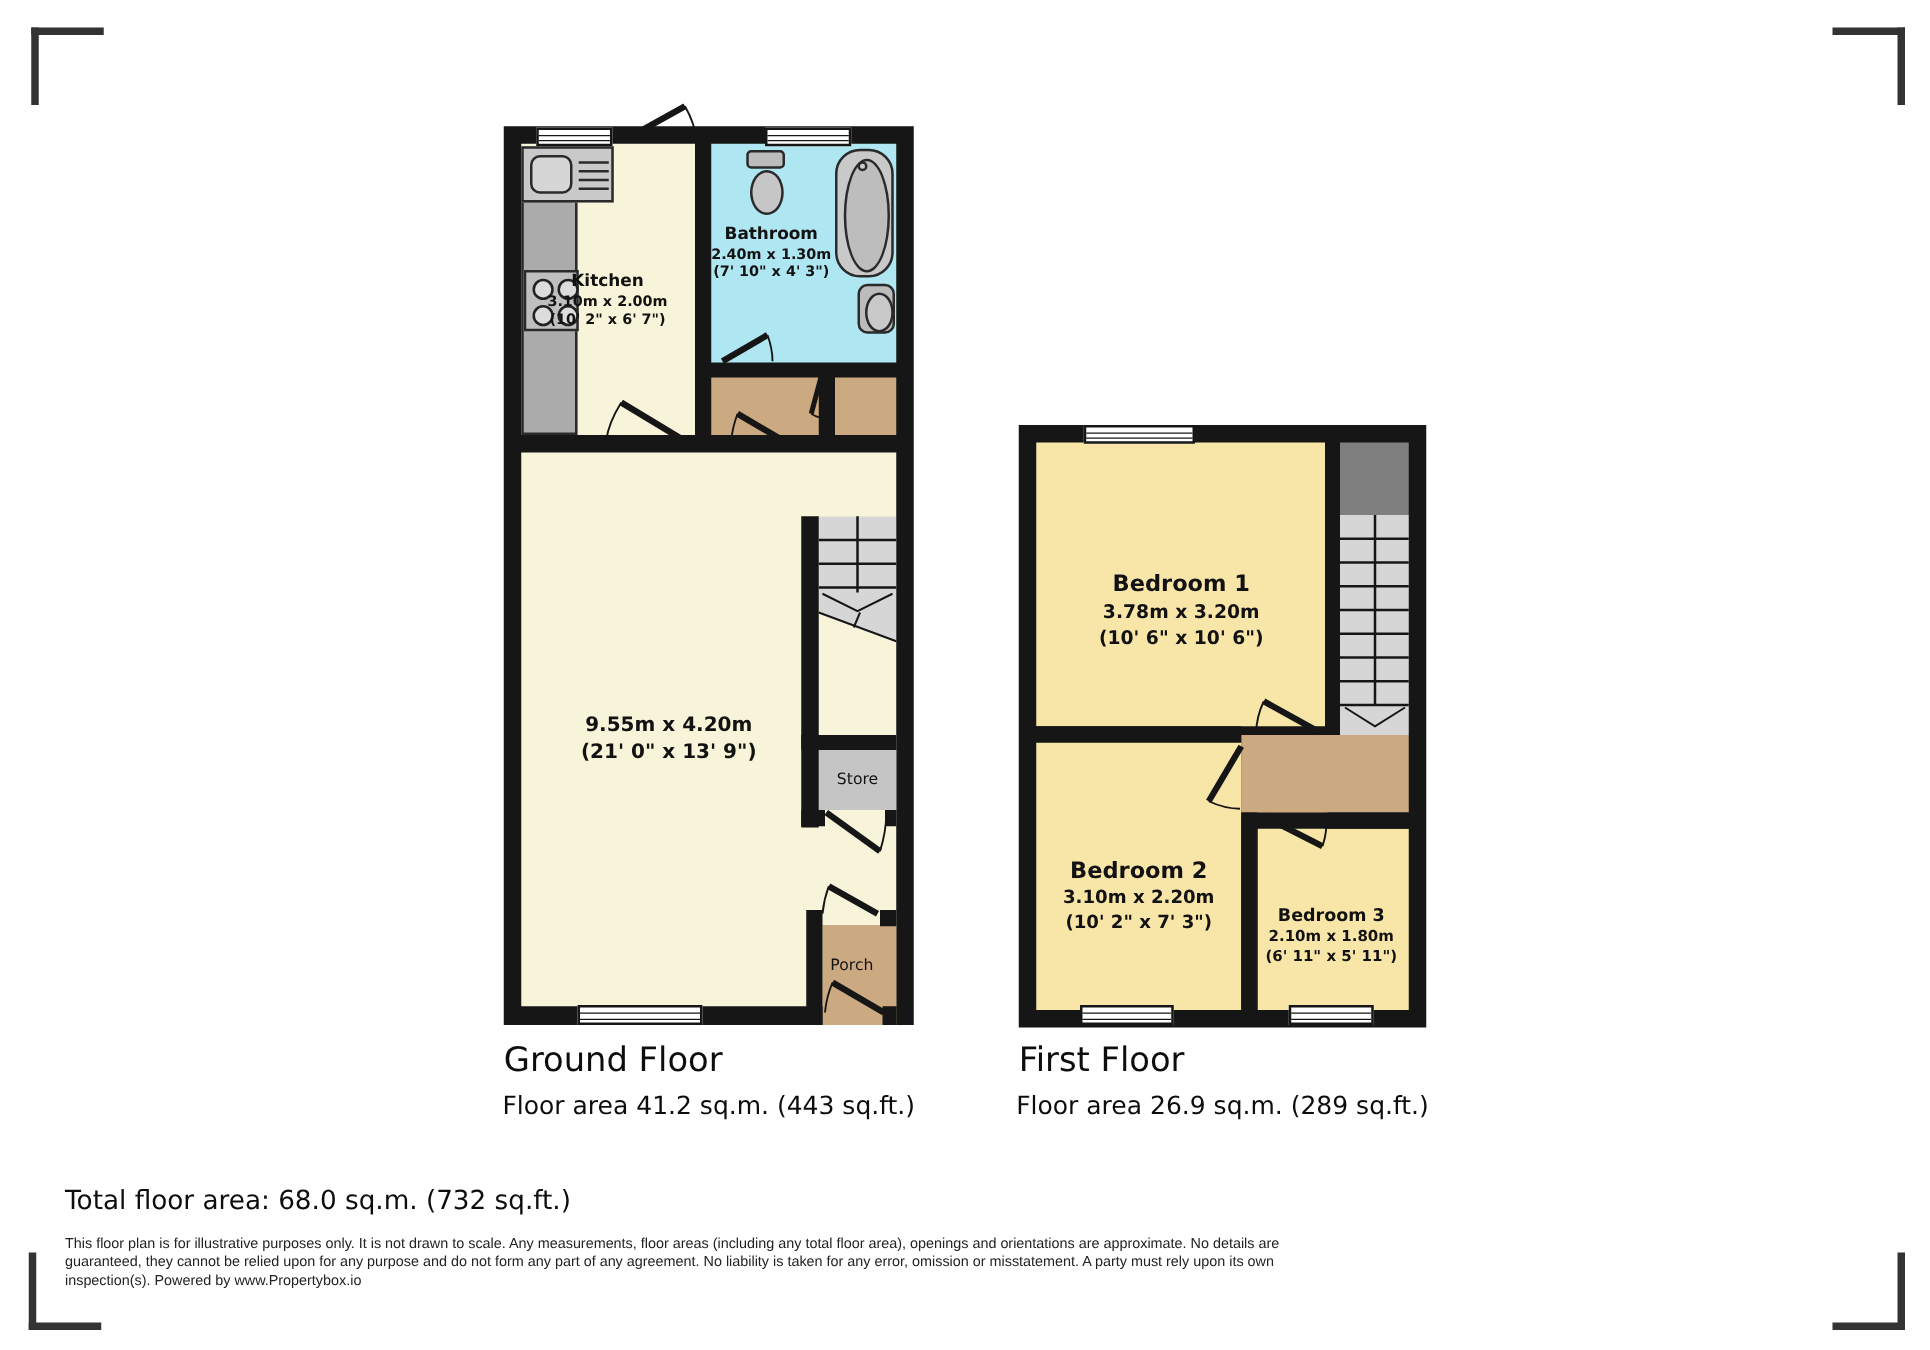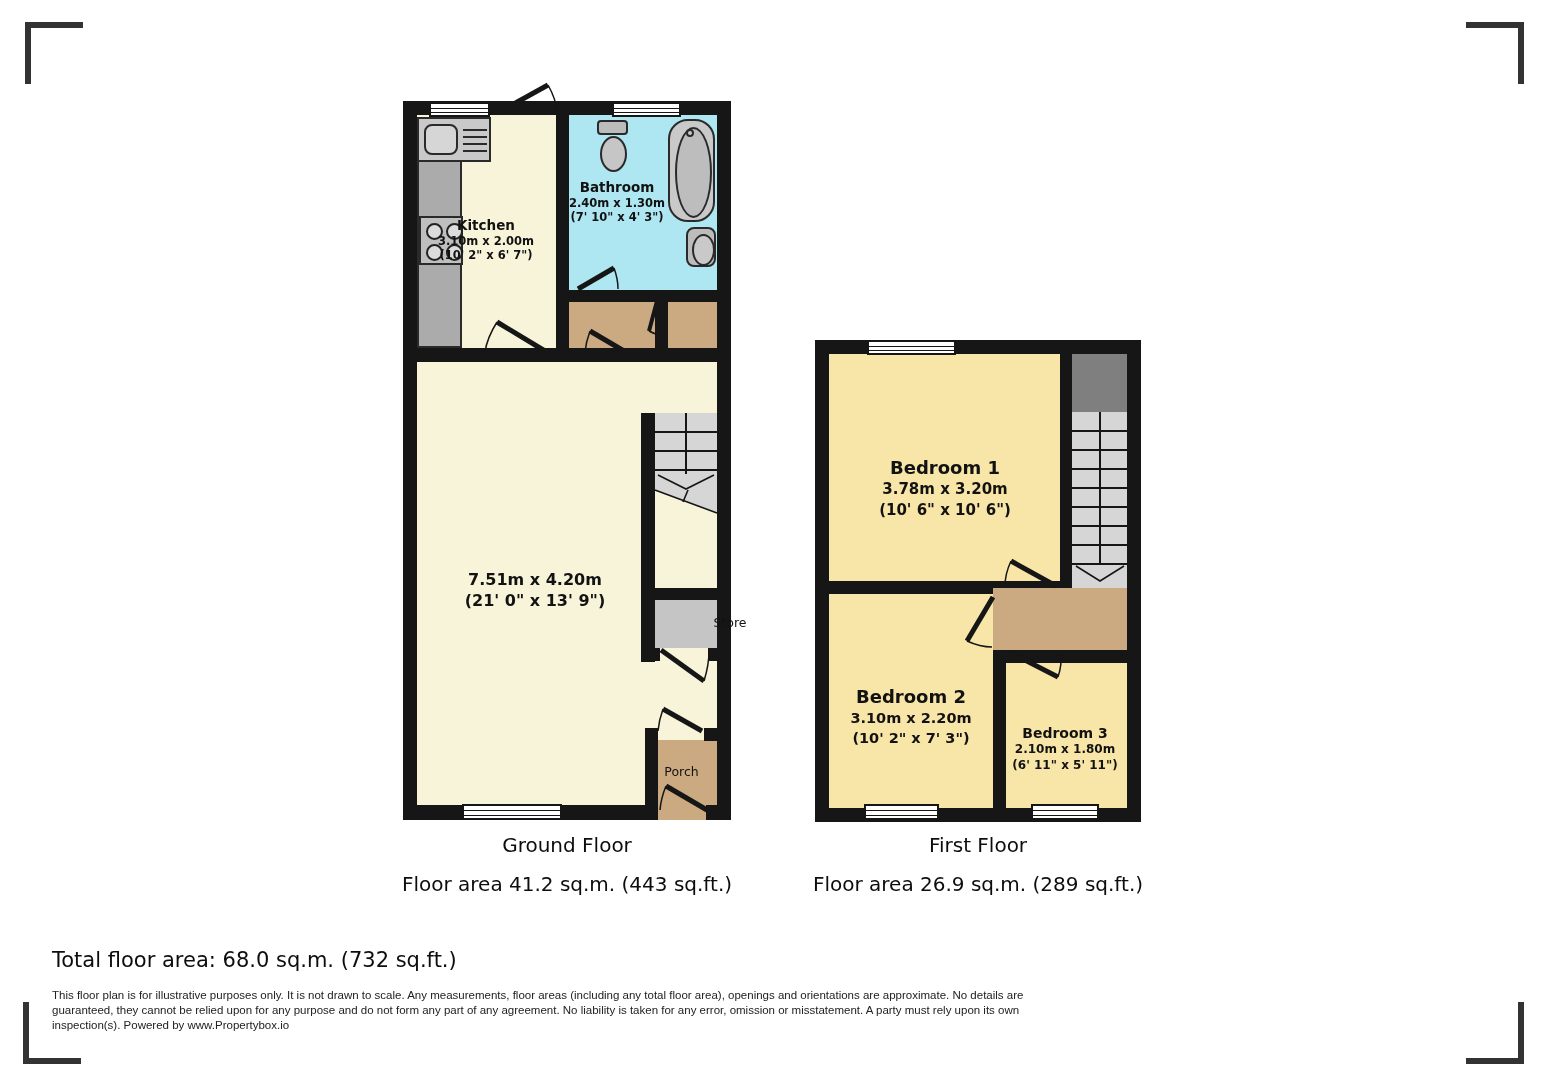--- a/index.html
+++ b/index.html
@@ -48,21 +48,21 @@
   .big .nm{font-size:19px;line-height:24px;}
   .big .dm{font-size:16px;line-height:21px;font-weight:700;}
   .b1 .nm{font-size:18px;line-height:23px;}
   .b1 .dm{font-size:15px;line-height:20.5px;font-weight:700;}
   .b2 .nm{font-size:18px;line-height:22px;}
   .b2 .dm{font-size:14.5px;line-height:20px;font-weight:700;}
   .b3 .nm{font-size:14px;line-height:18px;}
   .b3 .dm{font-size:12px;line-height:15.5px;font-weight:700;}
   .small-lbl{position:absolute;z-index:6;text-align:center;color:#121212;font-size:12.5px;}
   
-  .floor-title{position:absolute;z-index:6;text-align:center;color:#0d0d0d;font-size:20px;}
+  .floor-title{position:absolute;z-index:6;color:#0d0d0d;font-size:27px;}
   .floor-area{position:absolute;z-index:6;text-align:center;color:#0d0d0d;font-size:20px;}
   .total{position:absolute;z-index:6;color:#0d0d0d;font-size:21px;}
   .disclaimer{position:absolute;z-index:6;color:#222;font-size:11.5px;line-height:15px;width:1035px;
               font-family:"Liberation Sans",sans-serif;}
   svg.overlay{position:absolute;left:0;top:0;z-index:8;pointer-events:none;}
 </style>
 </head>
 <body>
 
 <div class="corner tl"></div>
@@ -130,24 +130,24 @@
   <div class="nm">Kitchen</div>
   <div class="dm">3.10m x 2.00m</div>
   <div class="dm">(10' 2" x 6' 7")</div>
 </div>
 <div class="lbl k" style="left:547px;top:179px;width:140px;">
   <div class="nm">Bathroom</div>
   <div class="dm">2.40m x 1.30m</div>
   <div class="dm">(7' 10" x 4' 3")</div>
 </div>
 <div class="lbl big" style="left:435px;top:569px;width:200px;">
-  <div class="dm">7.51m x 4.20m</div>
+  <div class="dm">9.55m x 4.20m</div>
   <div class="dm">(21' 0" x 13' 9")</div>
 </div>
-<div class="small-lbl" style="left:655px;top:615px;width:62px;padding-left:44px;">Store</div>
+<div class="small-lbl" style="left:655px;top:615px;width:62px;">Store</div>
 <div class="small-lbl" style="left:658px;top:764px;width:47px;">Porch</div>
 
 <div class="planbg" style="left:815px;top:340px;width:326px;height:482px;"></div>
 
 <div class="room yellow" style="left:829px;top:354px;width:231px;height:227px;"></div>
 <div class="room stairdark" style="left:1072px;top:354px;width:55px;height:58px;"></div>
 <div class="room stairlight" style="left:1072px;top:412px;width:55px;height:176px;"></div>
 <div class="room tan" style="left:993px;top:588px;width:134px;height:62px;"></div>
 <div class="wall" style="left:829px;top:581px;width:164px;height:13px;"></div>
 <div class="room yellow" style="left:829px;top:594px;width:164px;height:214px;"></div>

